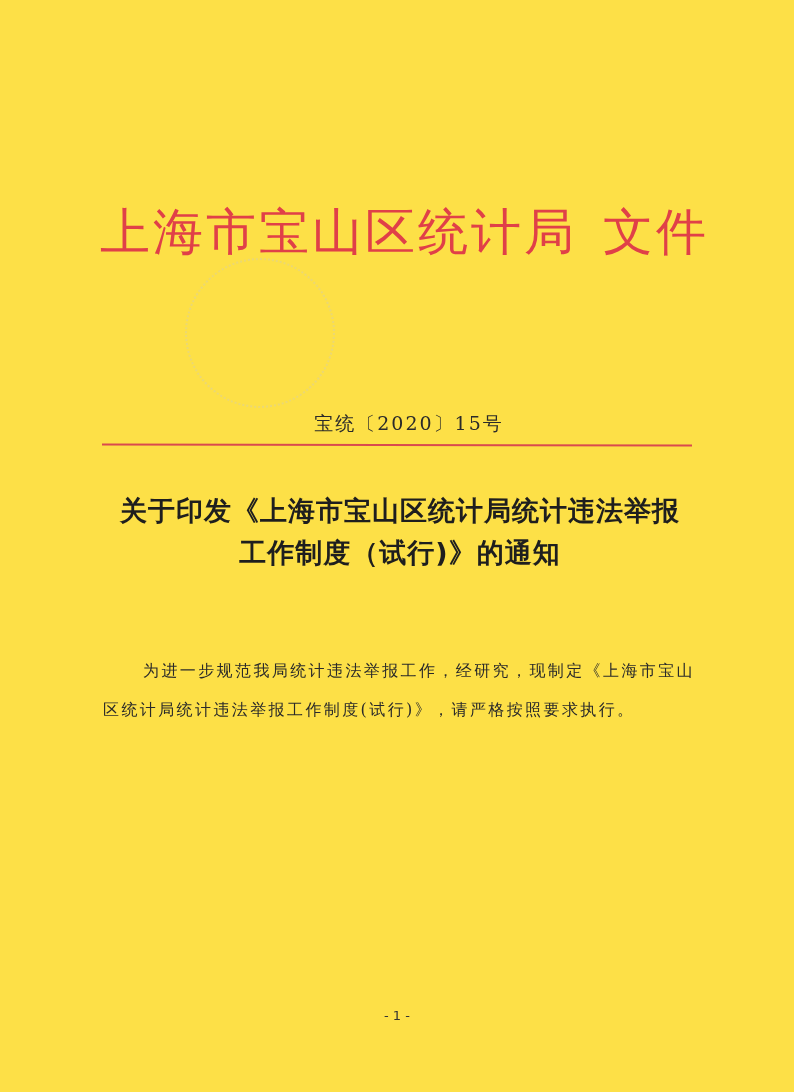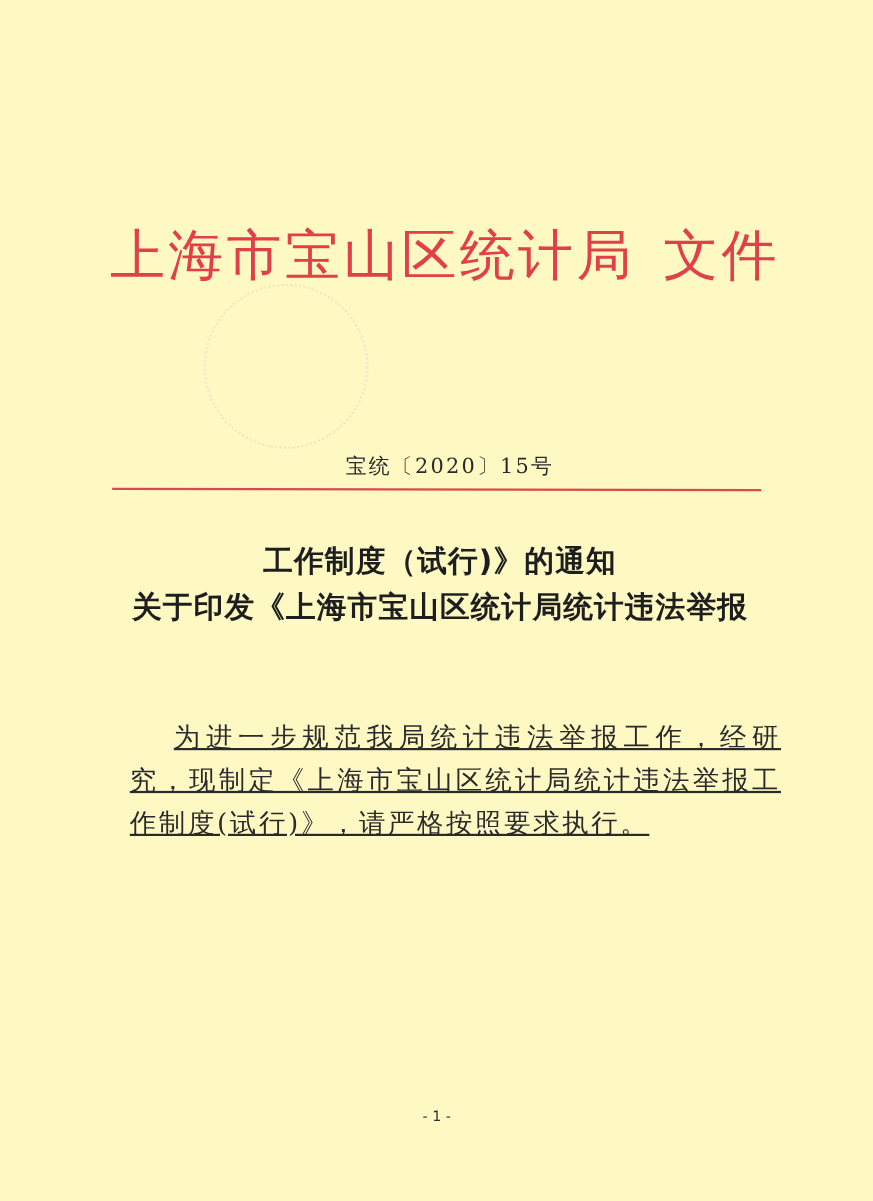--- a/index.html
+++ b/index.html
@@ -12,21 +12,21 @@
       height: 1092px;
       position: relative;
       overflow: hidden;
       font-family: "DejaVu Serif", "Liberation Serif", serif;
       color: #222222;
     }
     .page {
       position: absolute;
       left: 0; top: 0;
       width: 794px; height: 1092px;
-      background: #fef9c3;
+      background: #fde047;
     }
     .seal {
       position: absolute;
       left: 185px;
       top: 258px;
       width: 150px;
       height: 150px;
       border-radius: 50%;
       border: 2px dotted rgba(200,200,200,0.35);
       box-sizing: border-box;
@@ -82,30 +82,29 @@
       position: absolute;
       left: 103px;
       top: 610px;
       font-size: 20px;
       color: #2a2a2a;
       letter-spacing: 2px;
       white-space: nowrap;
     }
     .body-para {
       position: absolute;
-      left: 118px;
+      left: 103px;
       top: 651px;
       width: 592px;
-      font-size: 24px;
+      font-size: 16px;
       line-height: 39px;
       color: #2a2a2a;
       letter-spacing: 2.4px;
       text-indent: 40px;
       text-align: justify;
-      text-decoration: underline;
     }
     .attachment {
       position: absolute;
       left: 143px;
       top: 771px;
       font-size: 20px;
       color: #2a2a2a;
       letter-spacing: 1px;
       white-space: nowrap;
     }
@@ -129,22 +128,22 @@
 
   <div class="header-title">
     <span>上海市宝山区统计局</span><span class="gap"></span><span>文件</span>
   </div>
 
   <div class="doc-number">宝统〔2020〕15号</div>
 
   <div class="red-rule"></div>
 
   <div class="doc-title">
+    <div>关于印发《上海市宝山区统计局统计违法举报</div>
     <div>工作制度（试行)》的通知</div>
-    <div>关于印发《上海市宝山区统计局统计违法举报</div>
   </div>
 
 
   <div class="body-para">为进一步规范我局统计违法举报工作，经研究，现制定《上海市宝山区统计局统计违法举报工作制度(试行)》，请严格按照要求执行。</div>
 
 
   <div class="page-number">- 1 -</div>
 
 </div>
 

